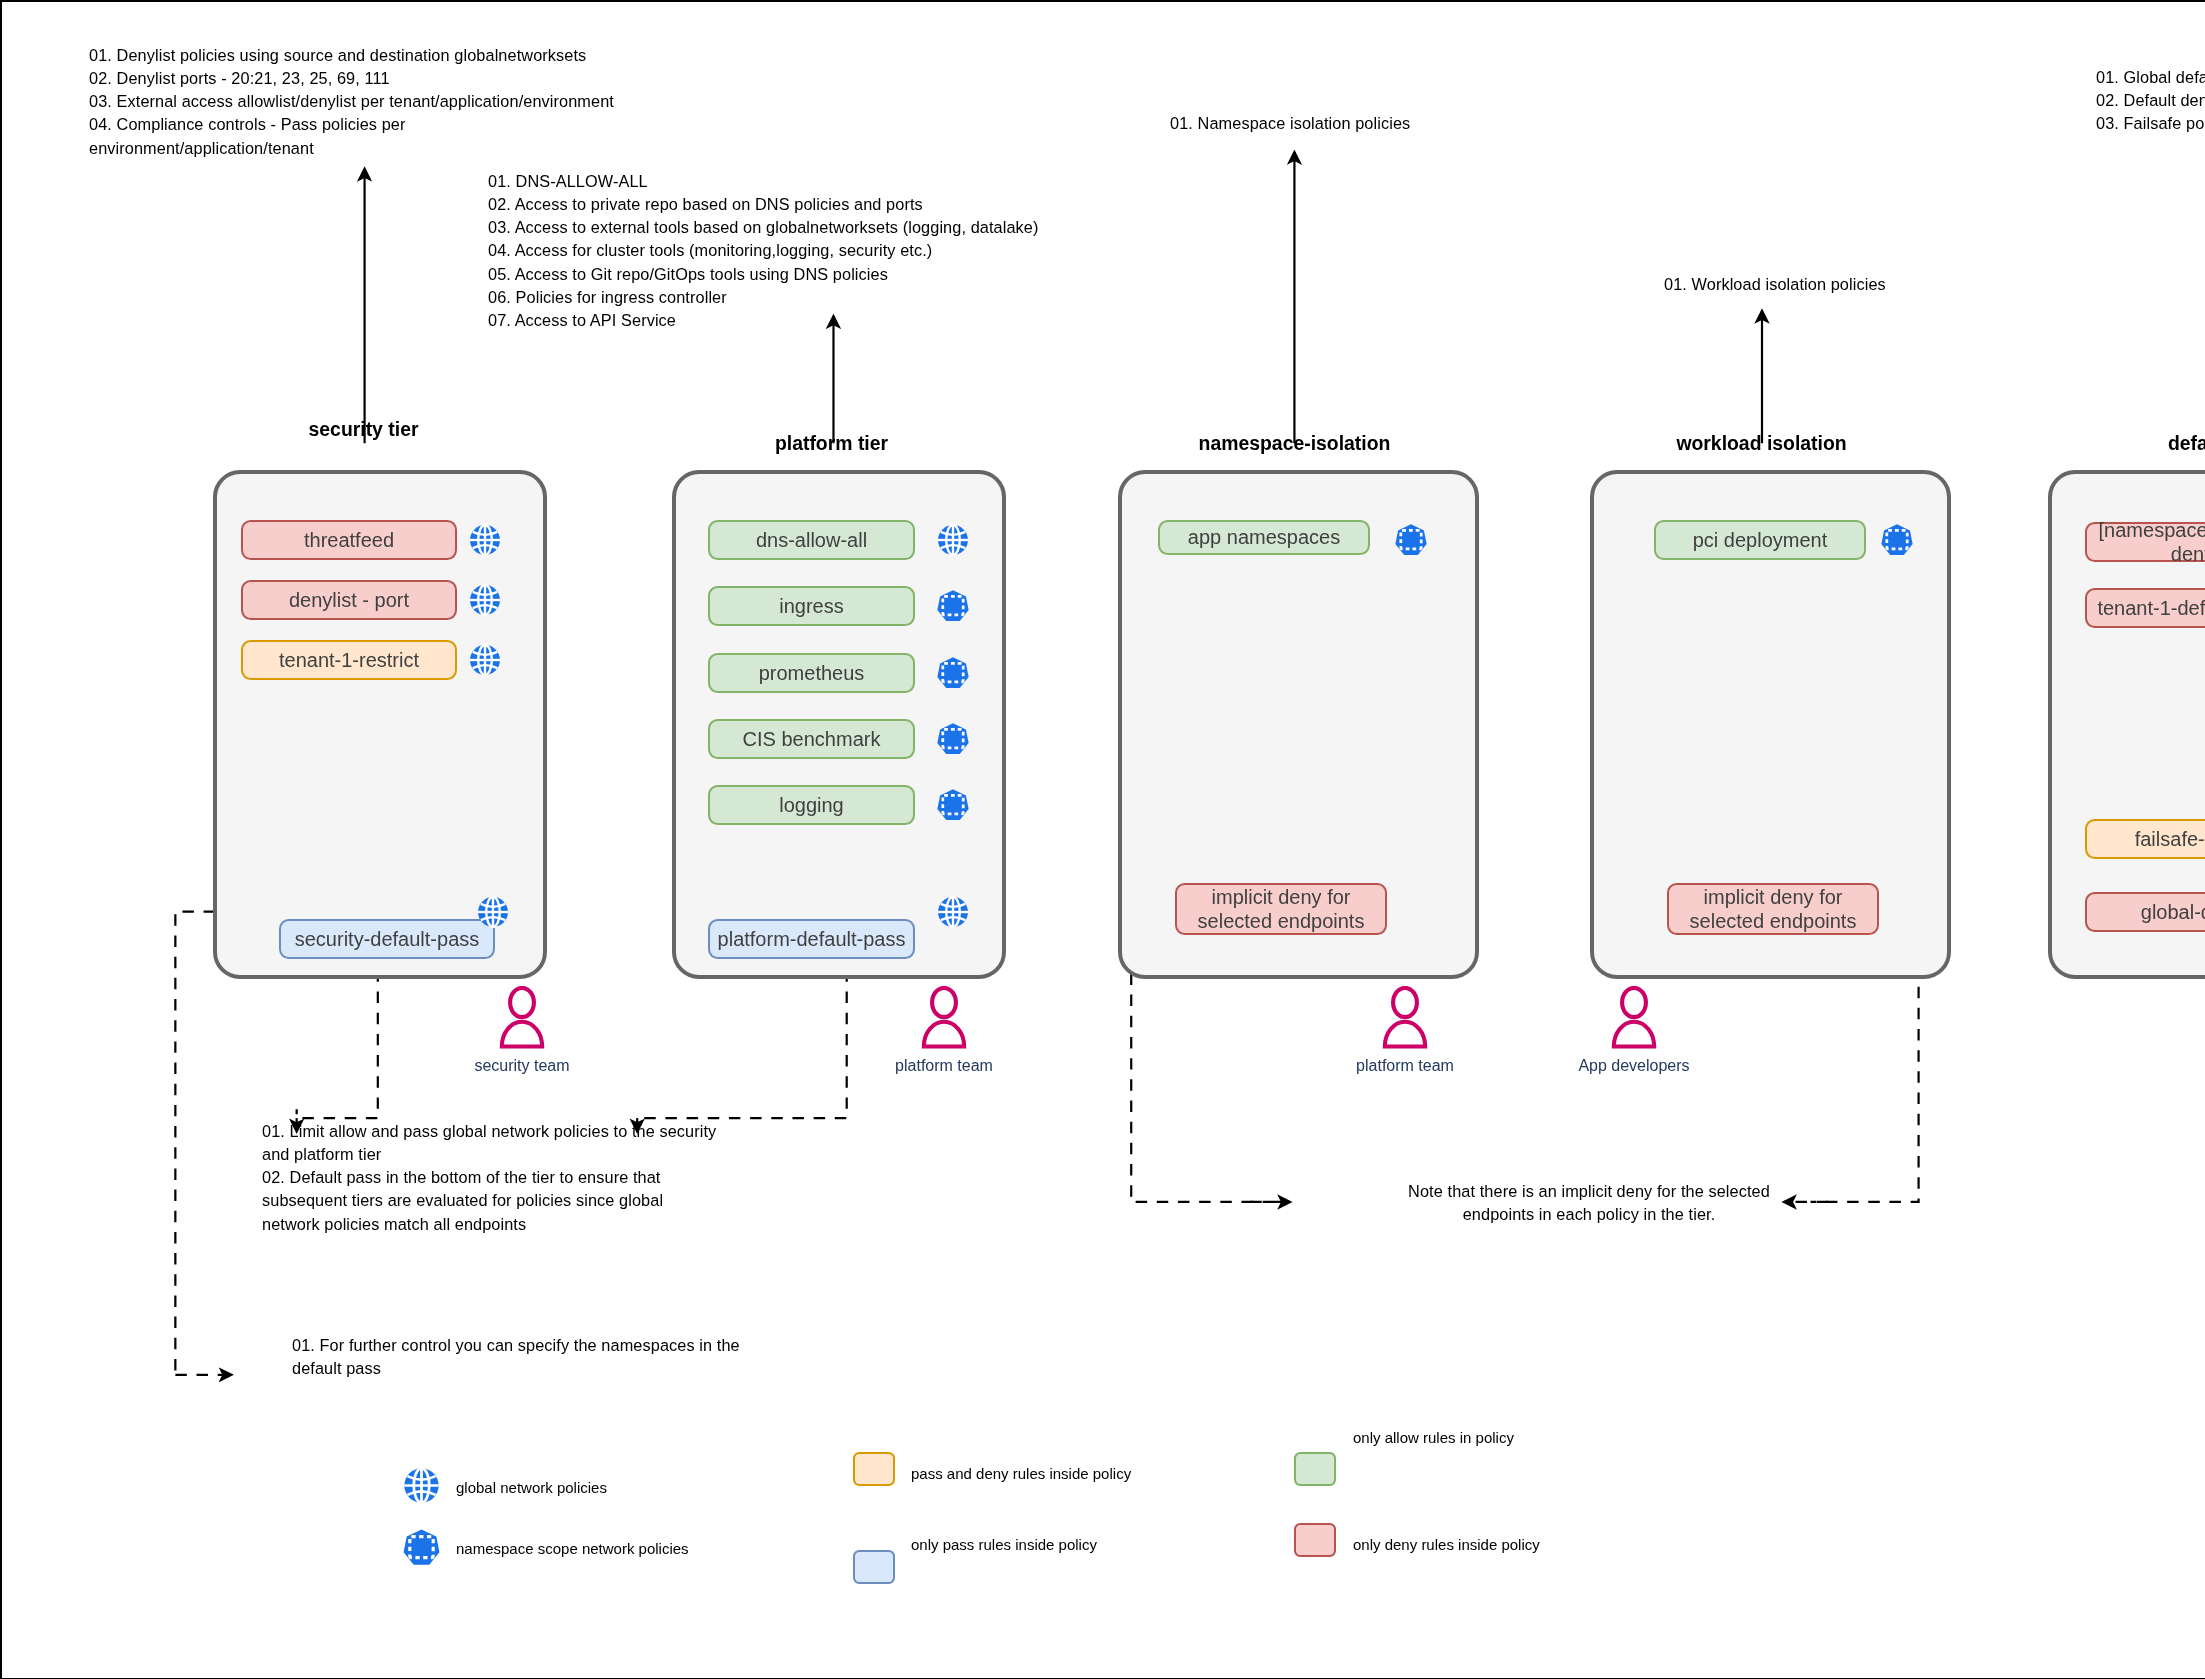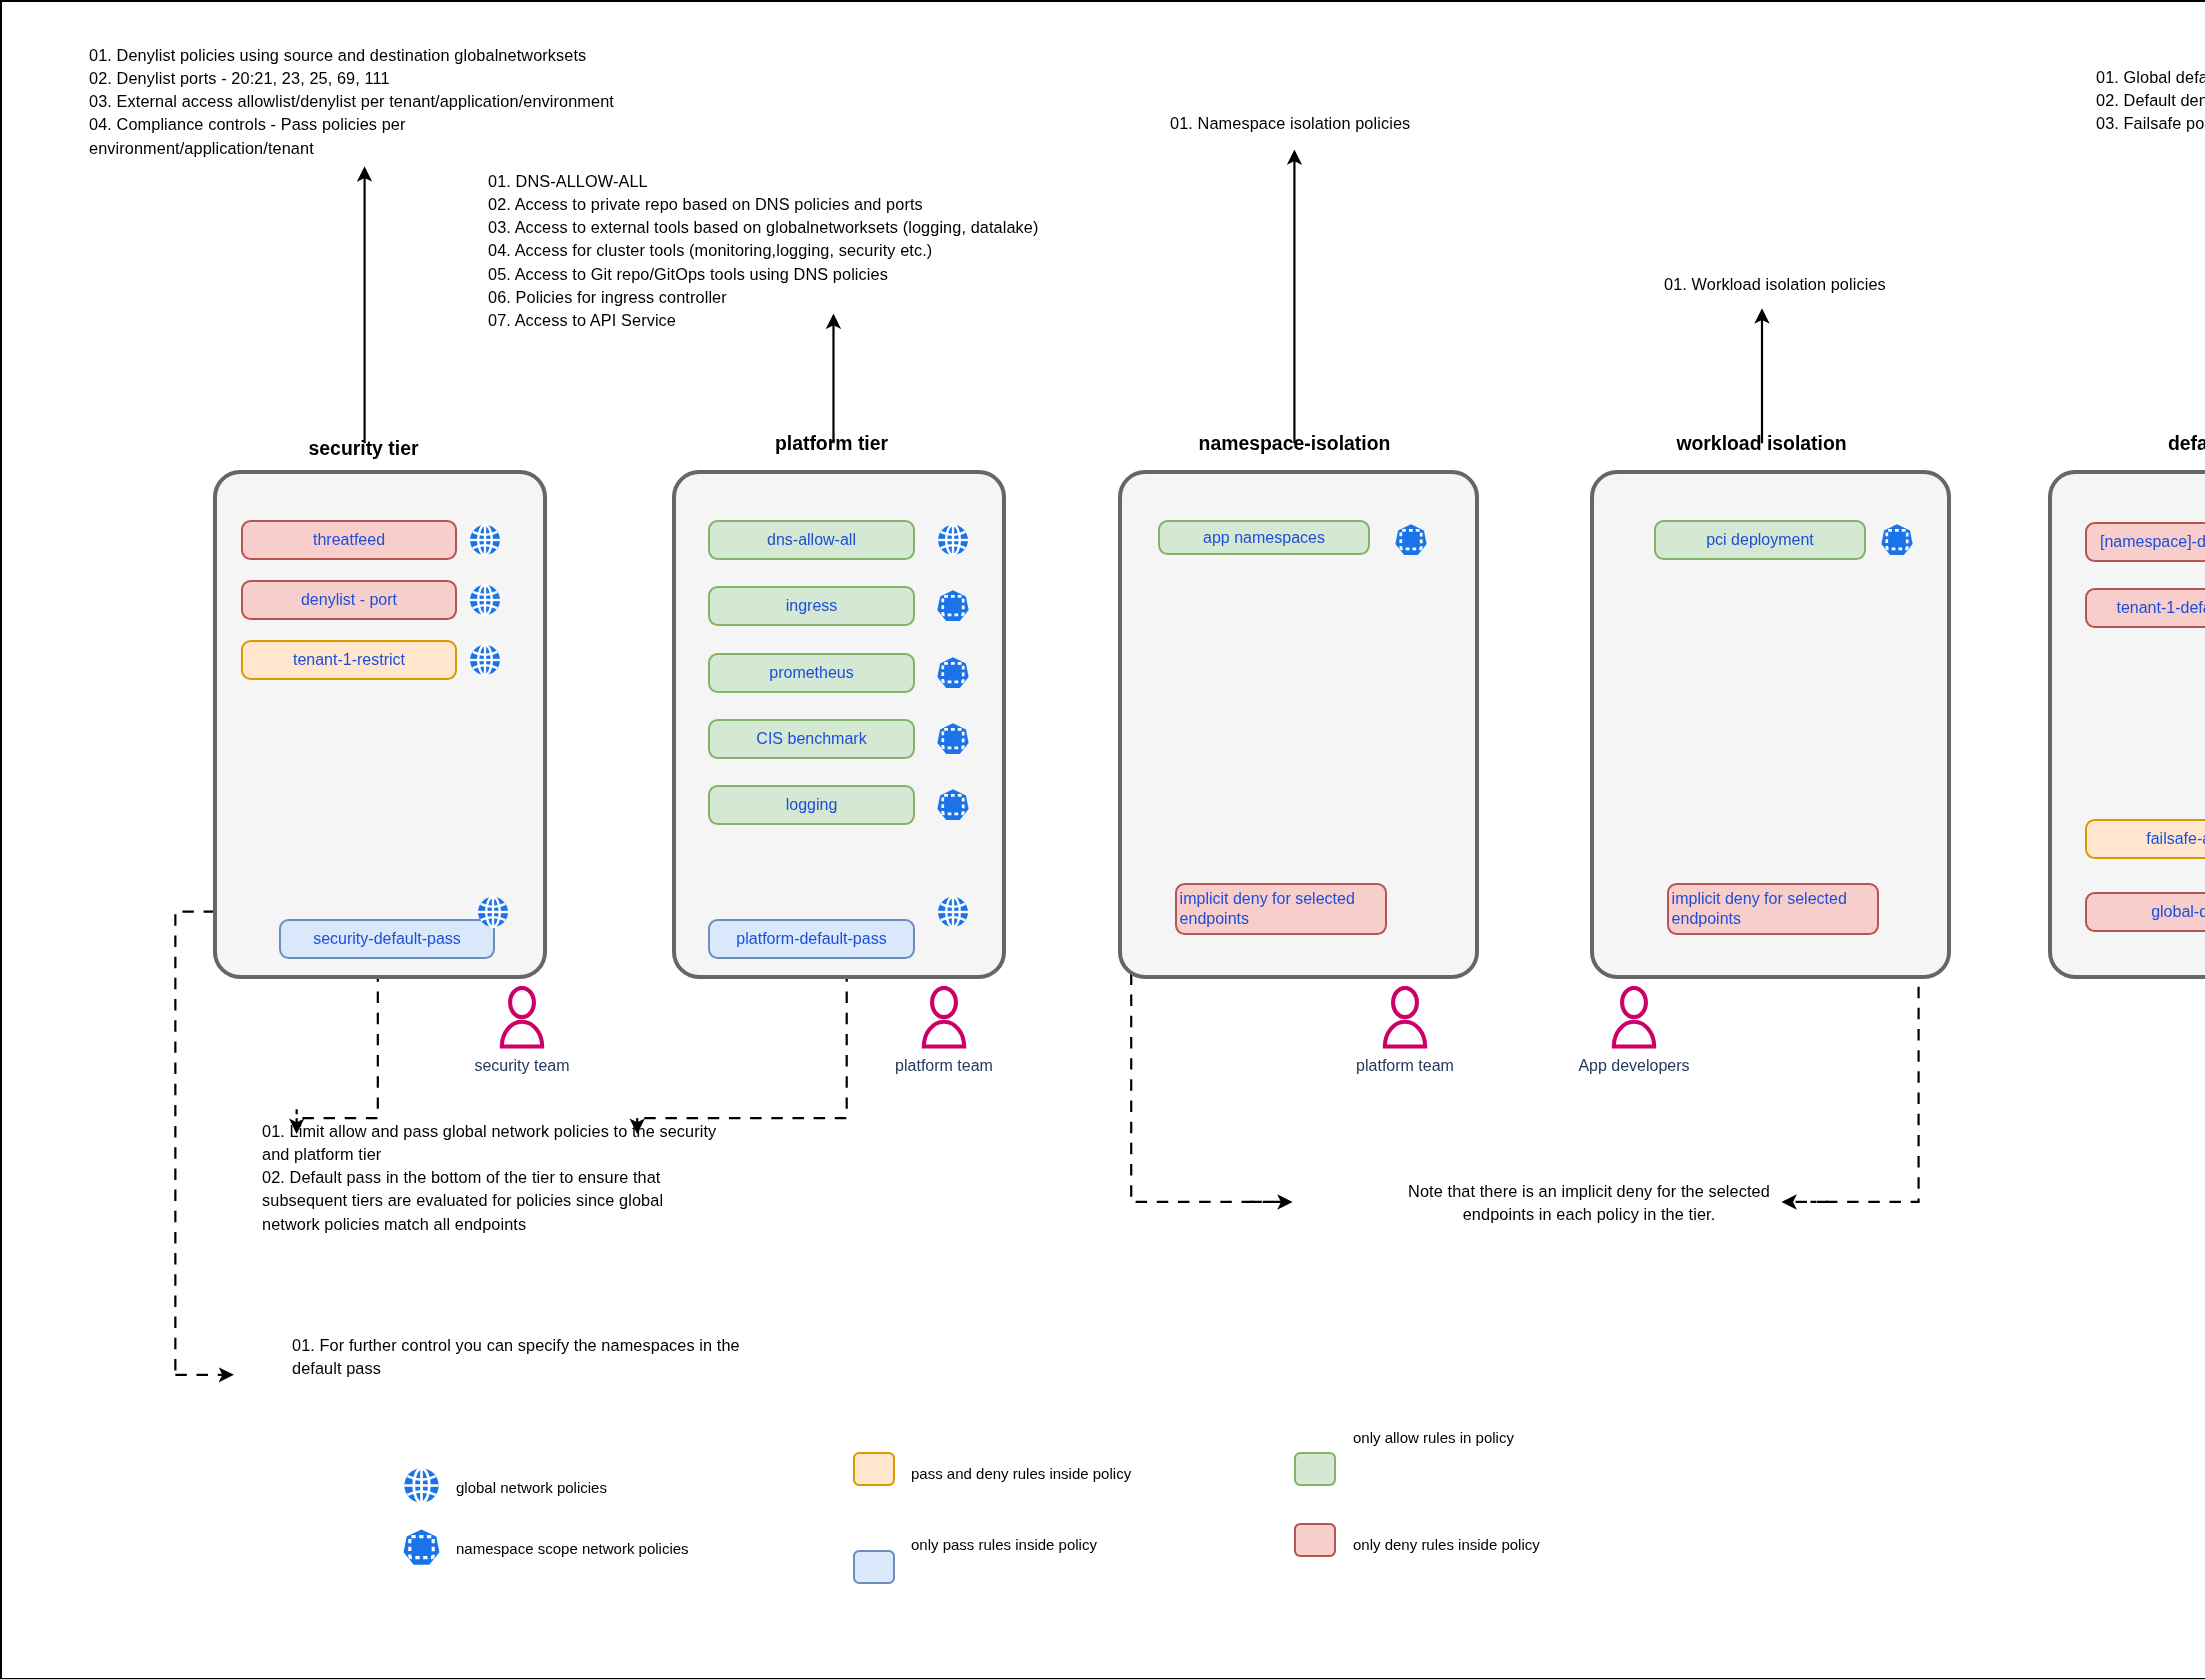--- a/index.html
+++ b/index.html
@@ -5,21 +5,21 @@
   html,body{margin:0;padding:0;background:#fff;}
   body{font-family:"Liberation Sans",sans-serif;}
   #canvas{position:relative;width:2756px;height:1680px;background:#ffffff;
           border:2.6px solid #000;box-sizing:border-box;overflow:hidden;}
   .abs{position:absolute;}
   .note{font-size:16.3px;line-height:1.42;color:#000;white-space:pre-line;letter-spacing:0.1px;margin-left:48px;}
   .tier-title{font-size:19.4px;font-weight:bold;color:#000;text-align:center;}
   .tier-box{background:#f5f5f5;border:4px solid #666666;border-radius:27px;
             box-shadow:0 0 0 0 rgba(0,0,0,0);}
   .policy{position:absolute;border-radius:9.7px;display:flex;align-items:center;
-          justify-content:center;text-align:left;font-size:16px;color:#1d4ed8;
+          justify-content:center;text-align:center;font-size:20px;color:#404040;
           line-height:1.22;box-sizing:border-box;padding:0.9px 2.6px;}
   .p-deny{background:#f8cecc;border:2.6px solid #b85450;}
   .p-allow{background:#d5e8d4;border:2.6px solid #82b366;}
   .p-pass{background:#dae8fc;border:2.6px solid #6c8ebf;margin-top:27px;}
   .p-passdeny{background:#ffe6cc;border:2.6px solid #d79b00;}
   .icon{position:absolute;}
   .team{position:absolute;text-align:center;width:150px;}
   .team-label{font-size:16px;color:#23395d;margin-top:4.4px;}
   .future{position:absolute;font-size:17px;color:#000;text-align:center;width:100%;}
   .legend-label{font-size:15px;color:#000;}
@@ -111,21 +111,21 @@
 07. Access to API Service</div>
 
   <div class="abs note" style="left:1120px;top:110px;width:397px;">01. Namespace isolation policies</div>
 
   <div class="abs note" style="left:1614px;top:271px;width:397px;">01. Workload isolation policies</div>
 
   <div class="abs note" style="left:2046px;top:64px;width:397px;">01. Global default deny
 02. Default deny per namespace
 03. Failsafe policies</div>
 
-  <div class="abs tier-title" style="left:207px;top:416px;width:309px;margin-top:19px;">security tier</div>
+  <div class="abs tier-title" style="left:207px;top:416px;width:309px;">security tier</div>
 
   <div class="abs tier-box" style="left:211px;top:468px;width:326px;height:501px;"></div>
 
   <div class="policy p-deny" style="left:239px;top:518px;width:216px;height:40px;">
     <span>threatfeed</span>
   </div>
   <div class="icon" style="left:466px;top:521px;">
     <svg width="34" height="34" viewBox="0 0 100 100">
         <circle cx="50" cy="50" r="44" fill="#1a73e8"></circle>
         <g stroke="#fff" stroke-width="7" fill="none">

